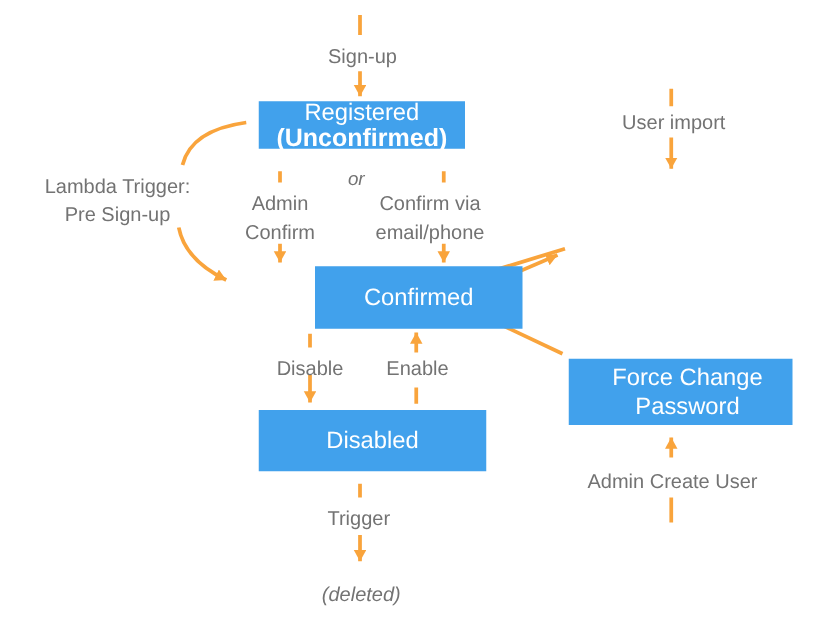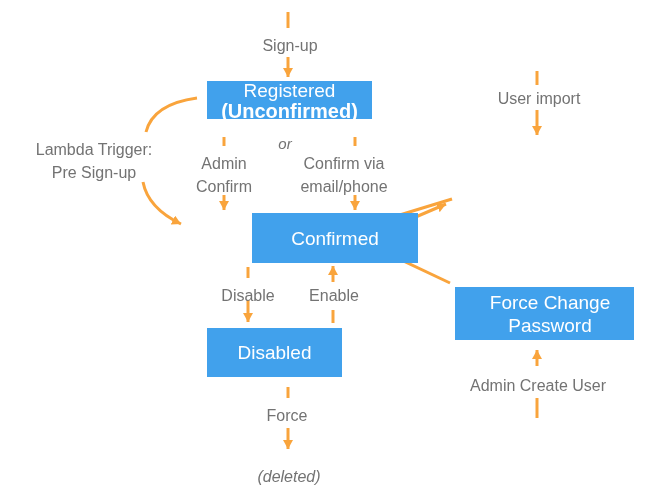--- a/index.html
+++ b/index.html
@@ -76,21 +76,21 @@
 
   <div class="state" style="left:207px;top:81px;width:165px;height:38px;">
     <span>Registered</span>
     <span class="sub">(Unconfirmed)</span>
   </div>
 
   <div class="state" style="left:207px;top:213px;width:166px;height:50px;margin-left:45px;">
     <span>Confirmed</span>
   </div>
 
-  <div class="state" style="left:207px;top:328px;width:135px;height:49px;">
+  <div class="state" style="left:207px;top:328px;width:182px;height:49px;">
     <span>Disabled</span>
   </div>
 
 
   <div class="state" style="left:455px;top:287px;width:168px;height:53px;padding-left:11px;">
     <span>Force Change</span>
     <span>Password</span>
   </div>
 
   <div class="lbl" style="left:290px;top:34px;">Sign-up</div>
@@ -112,19 +112,19 @@
     <div>email/phone</div>
   </div>
 
   <div class="lbl" style="left:539px;top:87px;">User import</div>
 
 
   <div class="lbl" style="left:248px;top:284px;">Disable</div>
 
   <div class="lbl" style="left:334px;top:284px;">Enable</div>
 
-  <div class="lbl" style="left:287px;top:404px;">Force</div>
+  <div class="lbl" style="left:287px;top:404px;">Trigger</div>
 
   <div class="lbl italic" style="left:289px;top:465px;">(deleted)</div>
 
   <div class="lbl" style="left:538px;top:374px;">Admin Create User</div>
 
 </div>
 
 </body></html>

